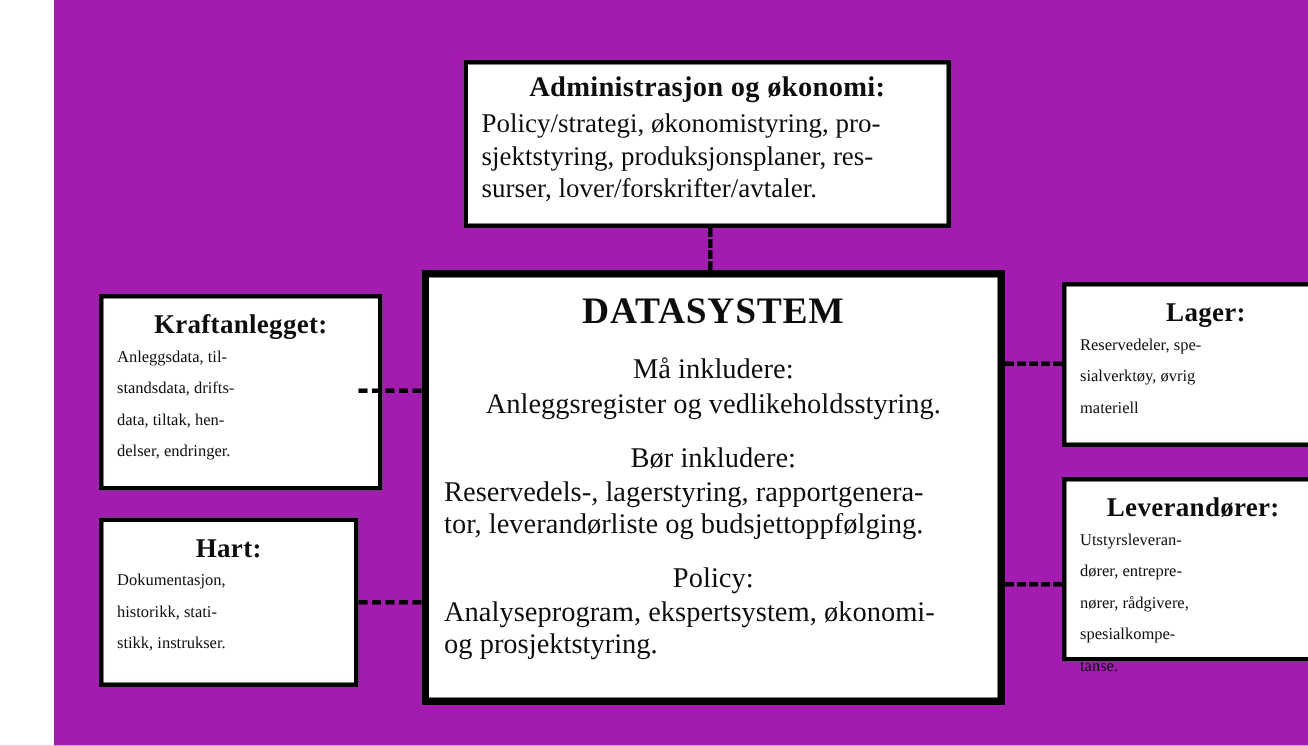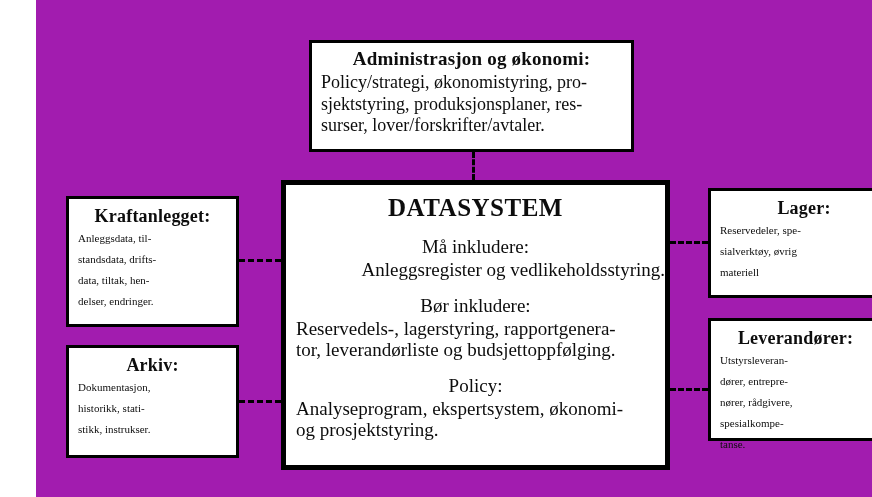--- a/index.html
+++ b/index.html
@@ -34,21 +34,21 @@
     font-size: 11px;
     line-height: 21px;
     padding: 1px 7px 0 9px;
     white-space: pre;
   }
   
   .admin { left: 273px; top: 40px; width: 325px; height: 112px; }
   .admin .heading { font-size: 19px; margin-top: 5px; }
   .admin .body { font-size: 18px; line-height: 21.5px; padding: 2px 6px 0 9px; }
   
-  .kraftanlegget { left: 30px;  top: 196px; width: 173px; height: 131px; }
+  .kraftanlegget { left: 30px;  top: 196px; width: 189px; height: 131px; }
   .arkiv         { left: 30px;  top: 345px; width: 173px; height: 113px; }
   .lager         { left: 672px; top: 188px; width: 192px; height: 110px; }
   .leverandorer  { left: 672px; top: 318px; width: 175px; height: 123px; }
   
   .center-box {
     position: absolute;
     box-sizing: border-box;
     left: 245px; top: 180px; width: 389px; height: 290px;
     background: #ffffff;
     border: 5px solid #000000;
@@ -65,21 +65,21 @@
     text-align: center;
     font-weight: normal;
     font-size: 19px;
   }
   .c-section .c-body {
     font-size: 19px;
     line-height: 21.5px;
     padding: 1px 6px 0 10px;
     white-space: pre;
   }
-  .c-section .c-body.centered { text-align: right; padding: 1px 0 0 0; }
+  .c-section .c-body.centered { text-align: center; padding: 1px 0 0 0; }
   
   .connector-h {
     position: absolute;
     height: 0;
     border-top: 3px dashed #000000;
   }
   .connector-v {
     position: absolute;
     width: 0;
     border-left: 3px dashed #000000;
@@ -114,21 +114,21 @@
 
   <div class="box kraftanlegget">
     <div class="heading">Kraftanlegget:</div>
     <div class="body">Anleggsdata, til-
 standsdata, drifts-
 data, tiltak, hen-
 delser, endringer.</div>
   </div>
 
   <div class="box arkiv">
-    <div class="heading">Arkiv:</div>
+    <div class="heading">Hart:</div>
     <div class="body">Dokumentasjon,
 historikk, stati-
 stikk, instrukser.</div>
   </div>
 
   <div class="box lager">
     <div class="heading">Lager:</div>
     <div class="body">Reservedeler, spe-
 sialverktøy, øvrig
 materiell</div>

